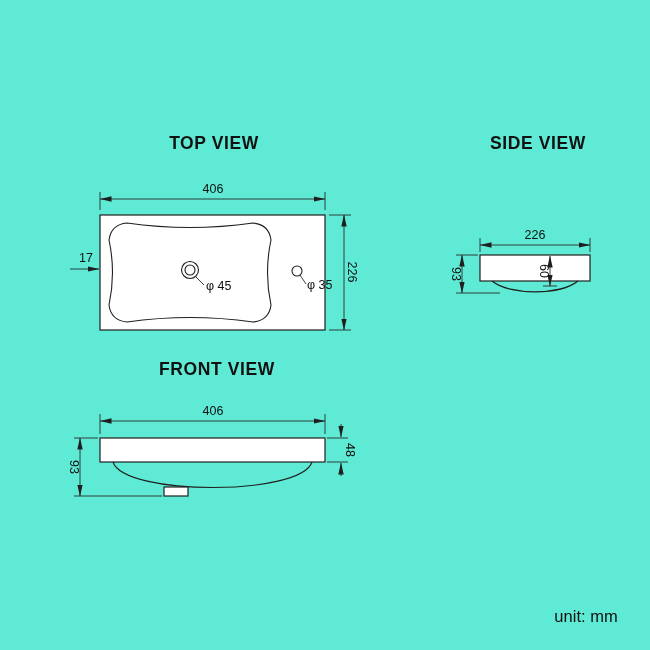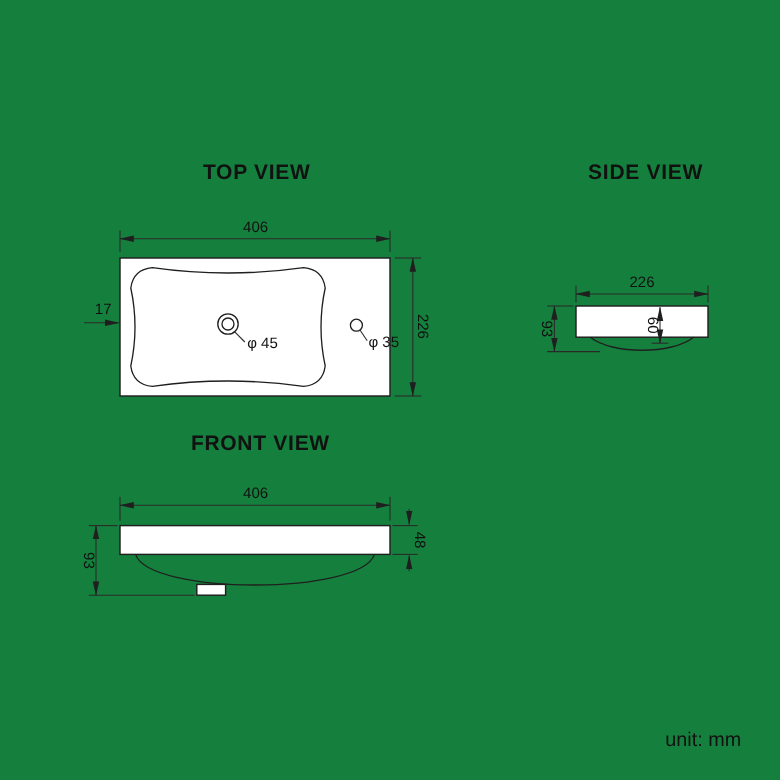--- a/index.html
+++ b/index.html
@@ -1,20 +1,20 @@
 <!DOCTYPE html>
 <html><head>
 <meta charset="utf-8">
 <style>
   html, body { margin: 0; padding: 0; background: #ffffff; }
   .canvas {
     position: relative;
     width: 650px;
     height: 650px;
-    background: #15803d;
+    background: #5eead4;
     font-family: "Liberation Sans", sans-serif;
     overflow: hidden;
   }
   svg { position: absolute; left: 0; top: 0; }
   .vtitle {
     font-family: "Liberation Sans", sans-serif;
     font-size: 17.5px;
     font-weight: 700;
     letter-spacing: 0.6px;
     fill: #111111;

